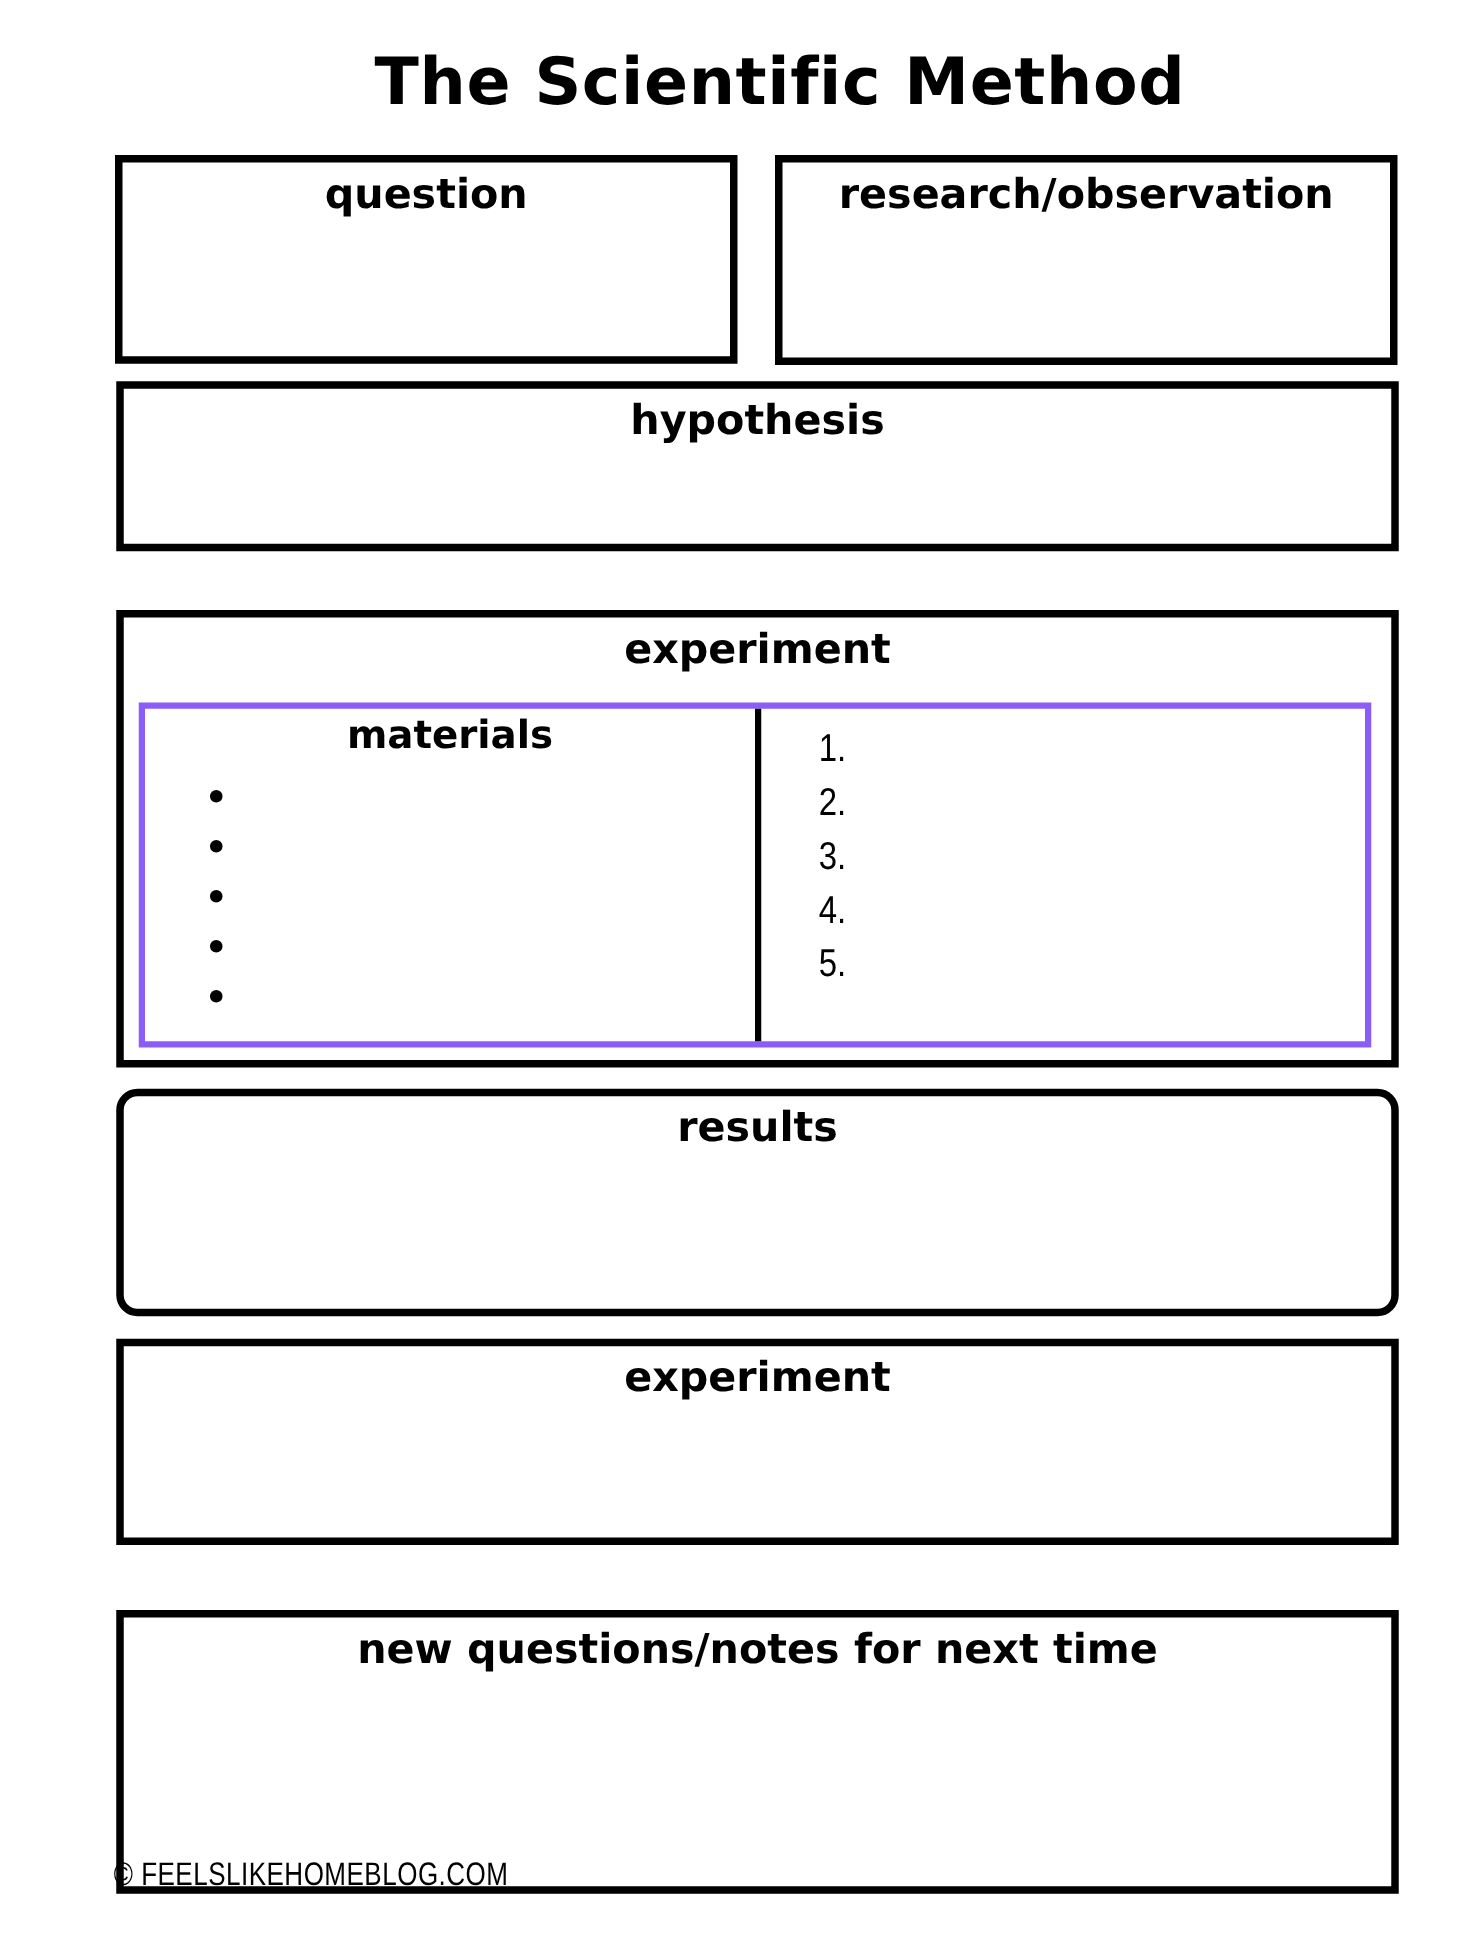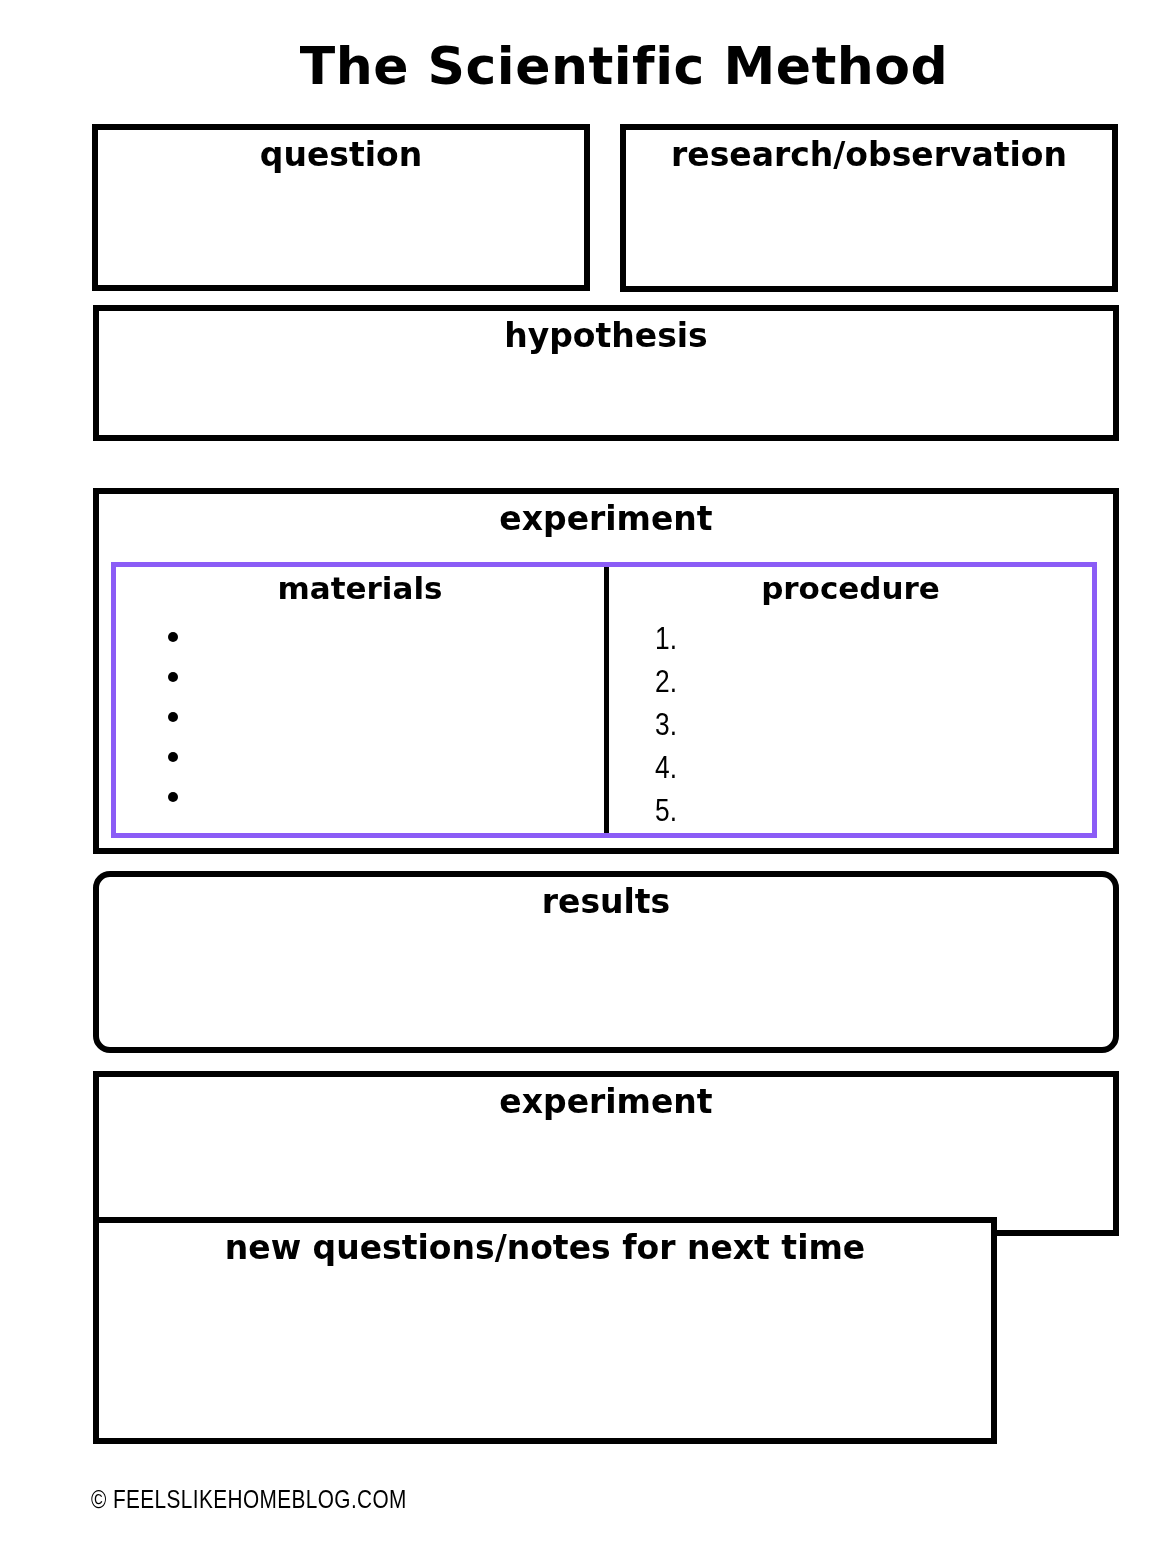--- a/index.html
+++ b/index.html
@@ -36,21 +36,21 @@
     font-weight: 700;
     padding-top: 7px;
     line-height: 1.1;
   }
   #box-question        { left: 56px;  top: 124px;  width: 498px;  height: 167px; }
   #box-research        { left: 584px; top: 124px;  width: 498px;  height: 168px; }
   #box-hypothesis      { left: 57px;  top: 305px;  width: 1026px; height: 136px; }
   #box-experiment      { left: 57px;  top: 488px;  width: 1026px; height: 366px; }
   #box-results         { left: 57px;  top: 871px;  width: 1026px; height: 182px; border-radius: 17px; }
   #box-conclusions     { left: 57px;  top: 1071px; width: 1026px; height: 165px; }
-  #box-new-questions   { left: 57px;  top: 1217px; width: 904px; height: 227px; }
+  #box-new-questions   { left: 57px;  top: 1288px; width: 1026px; height: 227px; }
 
   .exp-table {
     position: absolute;
     left: 12px;
     top: 68px;
     width: 986px;
     height: 276px;
     border: 5px solid #8b5cf6;
     box-sizing: border-box;
     display: flex;
@@ -142,21 +142,20 @@
           <li>
               <span class="dot"></span>
             </li>
           <li>
               <span class="dot"></span>
             </li>
         </ul>
       </div>
 
       <div class="exp-col">
-        <div class="col-heading">procedure</div>
         <ol class="numbers">
           <li>1.</li>
           <li>2.</li>
           <li>3.</li>
           <li>4.</li>
           <li>5.</li>
         </ol>
       </div>
 
     </div>

